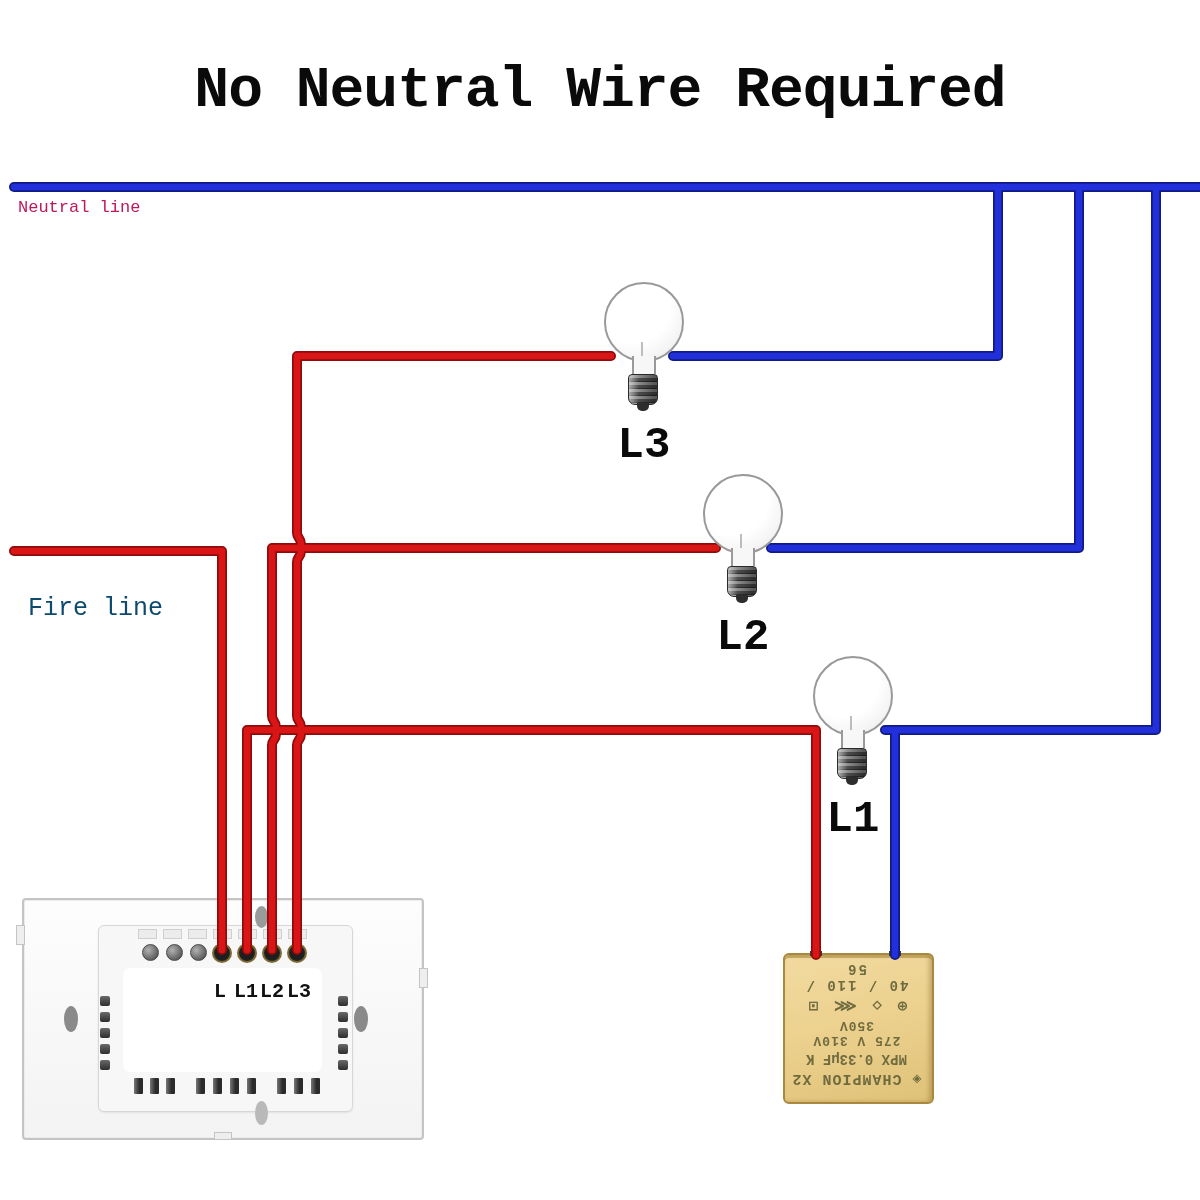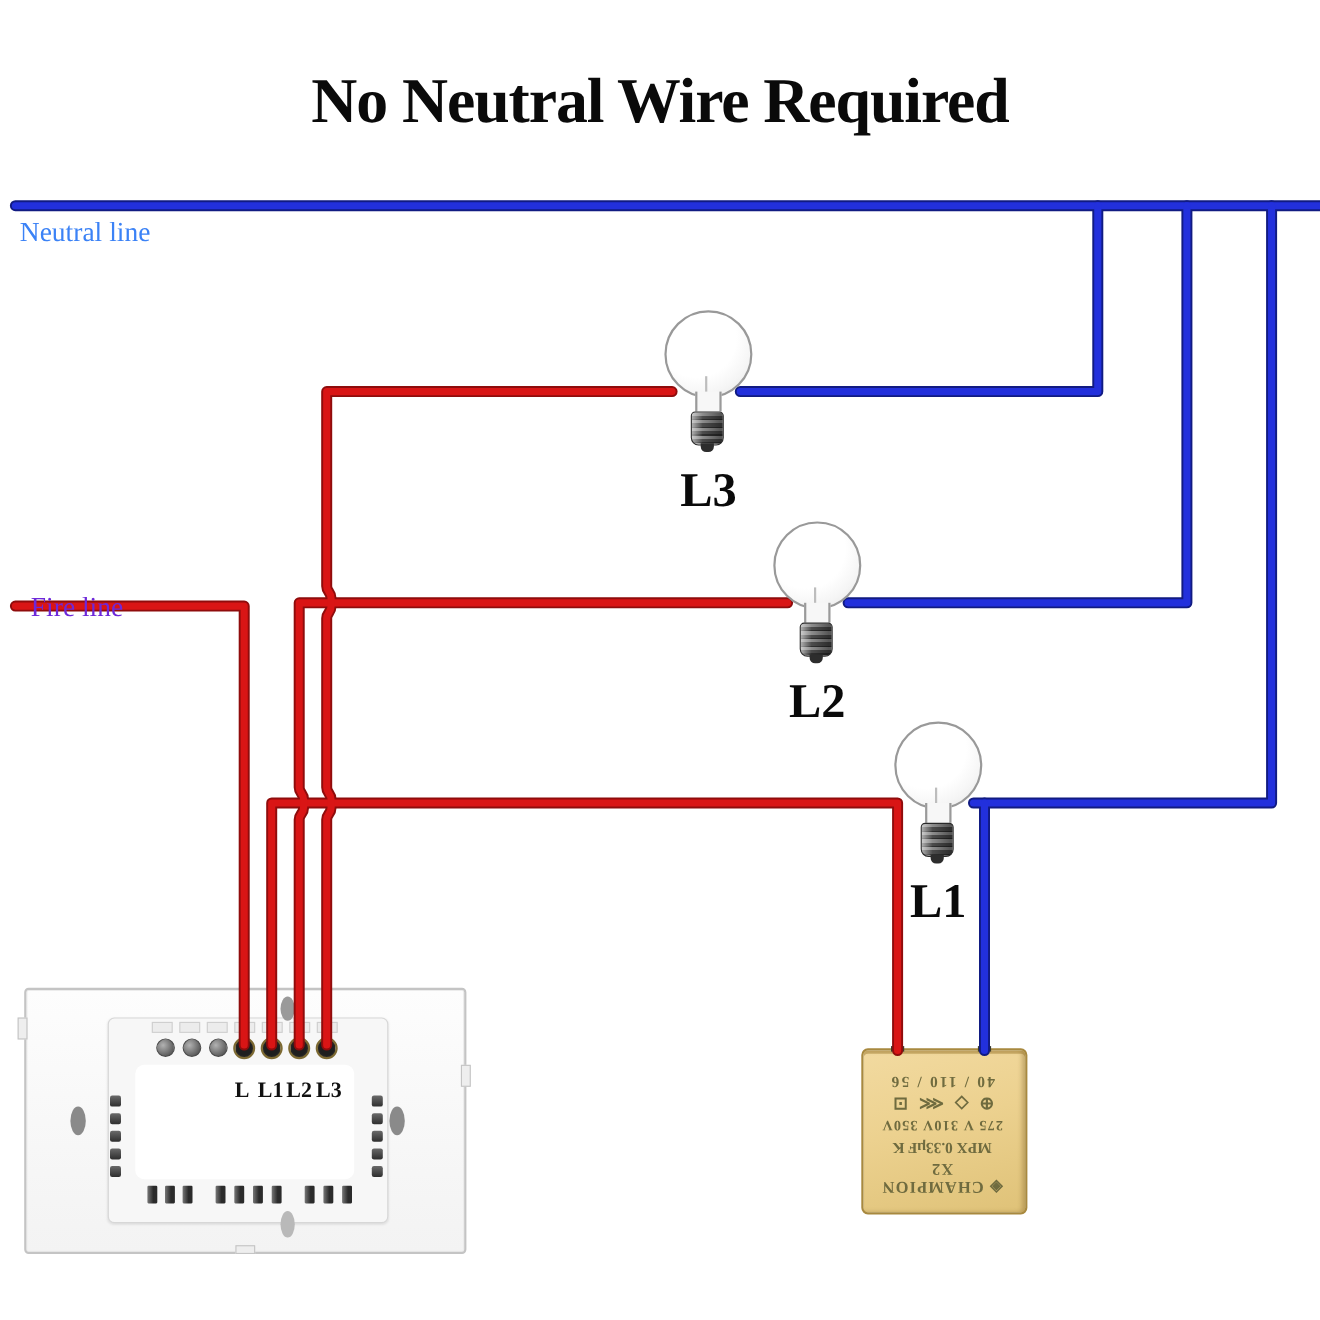--- a/index.html
+++ b/index.html
@@ -1,24 +1,24 @@
 <!DOCTYPE html>
 <html><head>
 <meta charset="utf-8">
 <style>
   html,body{margin:0;padding:0;background:#ffffff;}
   #canvas{position:relative;width:1200px;height:1200px;background:#ffffff;overflow:hidden;
-          font-family:Liberation Serif, serif;}
+          font-family:Liberation Mono, monospace;}
   .abs{position:absolute;}
 
   
   .title{left:0;top:58px;width:1200px;text-align:center;font-size:58px;font-weight:bold;
          color:#0a0a0a;letter-spacing:-1px;z-index:6;}
-  .neutral-label{left:18px;top:198px;font-size:25px;color:#3b82f6;z-index:6;text-align:center;}
-  .fire-label{left:28px;top:539px;font-size:25px;color:#6d28d9;z-index:6;}
+  .neutral-label{left:18px;top:198px;font-size:17px;color:#be185d;z-index:6;text-align:center;}
+  .fire-label{left:28px;top:594px;font-size:25px;color:#0c4a6e;z-index:6;}
   .bulb-label{width:100px;text-align:center;font-size:44px;font-weight:bold;color:#0a0a0a;z-index:6;}
   .cap-label{left:728px;top:1118px;width:254px;text-align:center;font-size:33px;font-weight:bold;
              color:#ee1111;letter-spacing:0px;z-index:6;}
 
   
   #wires{left:0;top:0;z-index:2;}
 
   
   .bulb{width:90px;height:140px;z-index:3;}
   .bulb .globe{position:absolute;left:5px;top:0;width:76px;height:76px;border-radius:50%;

